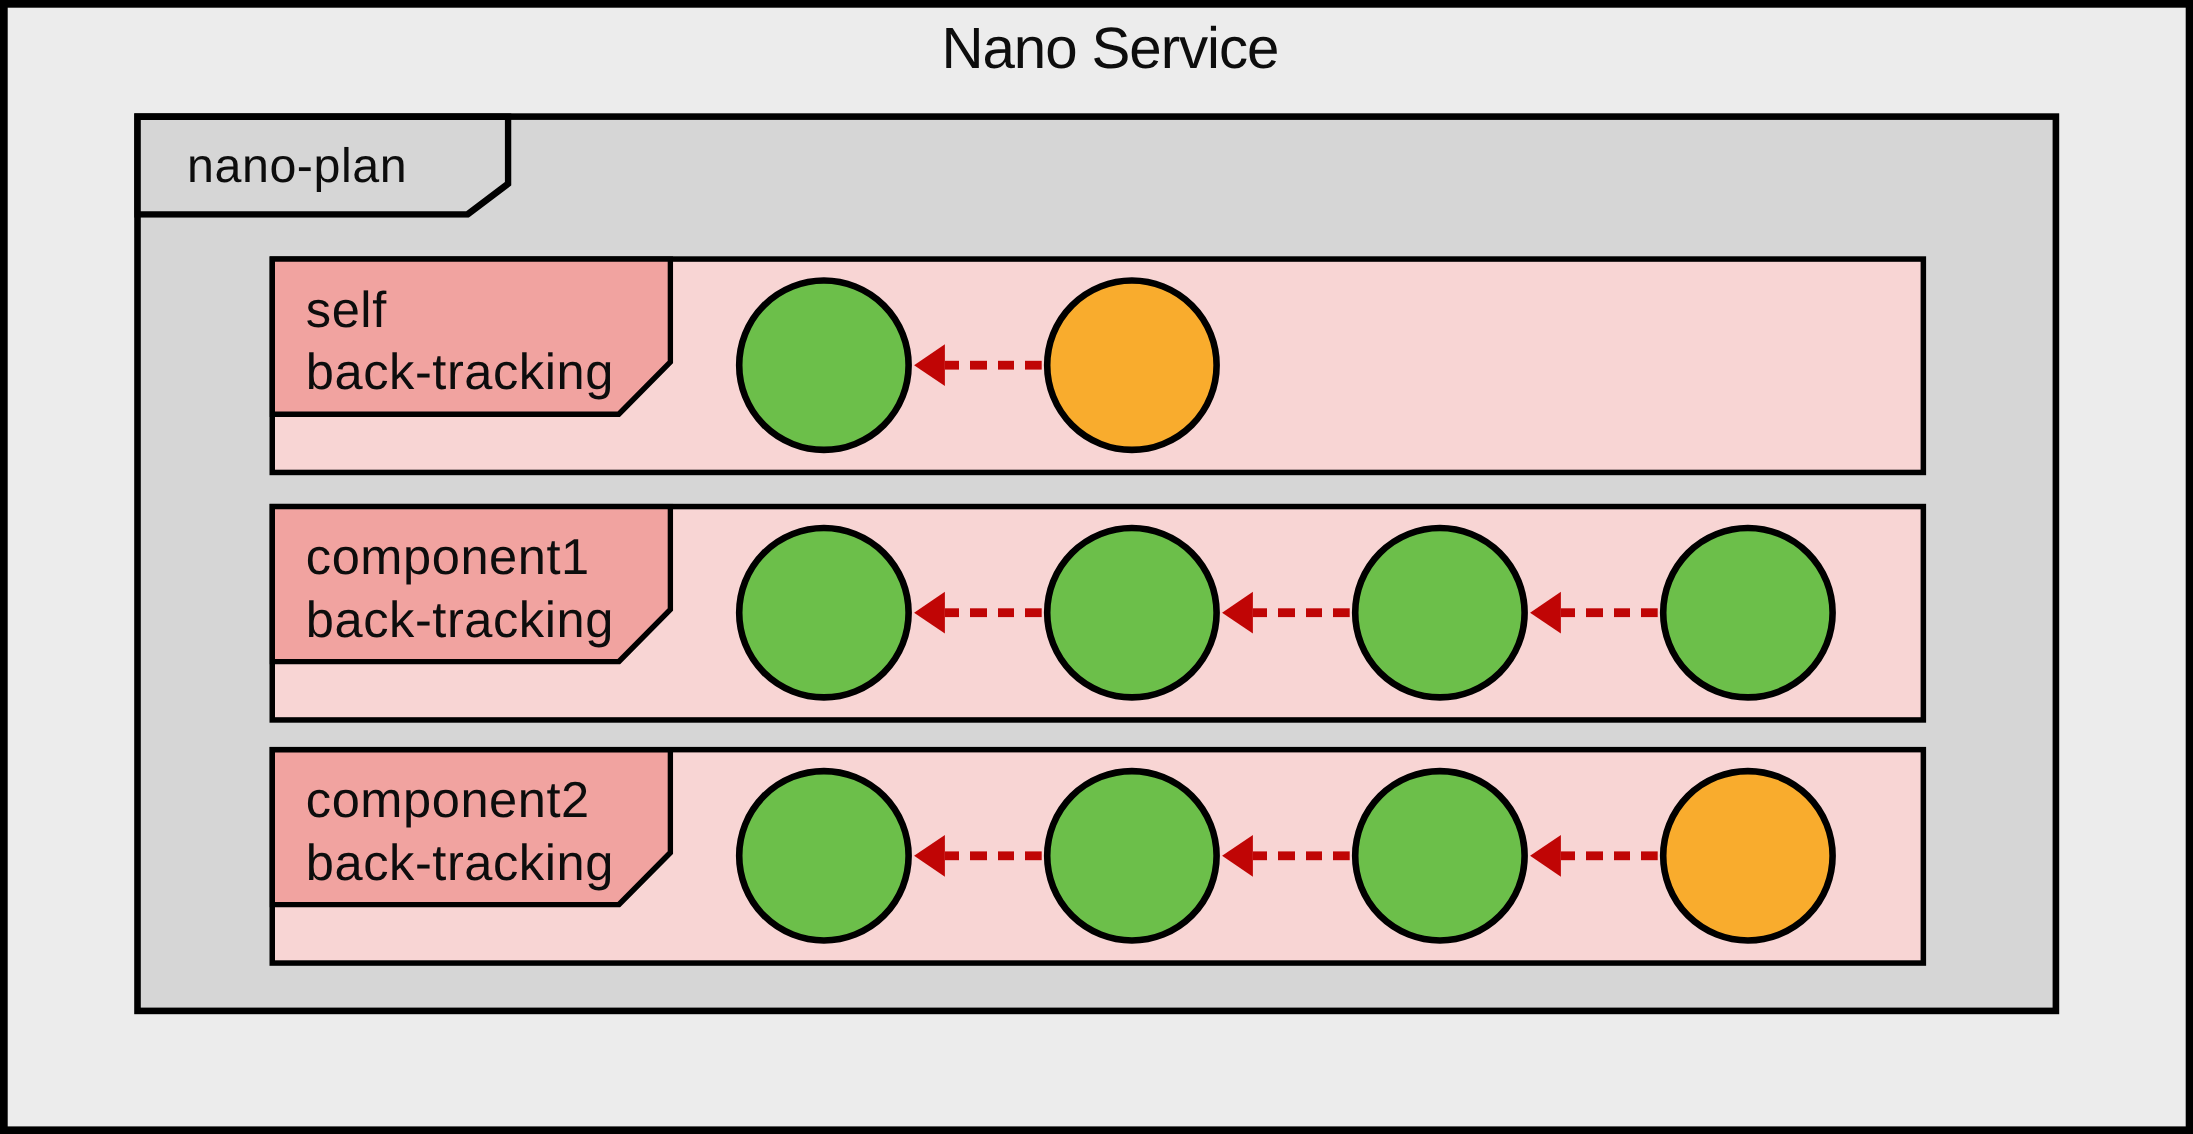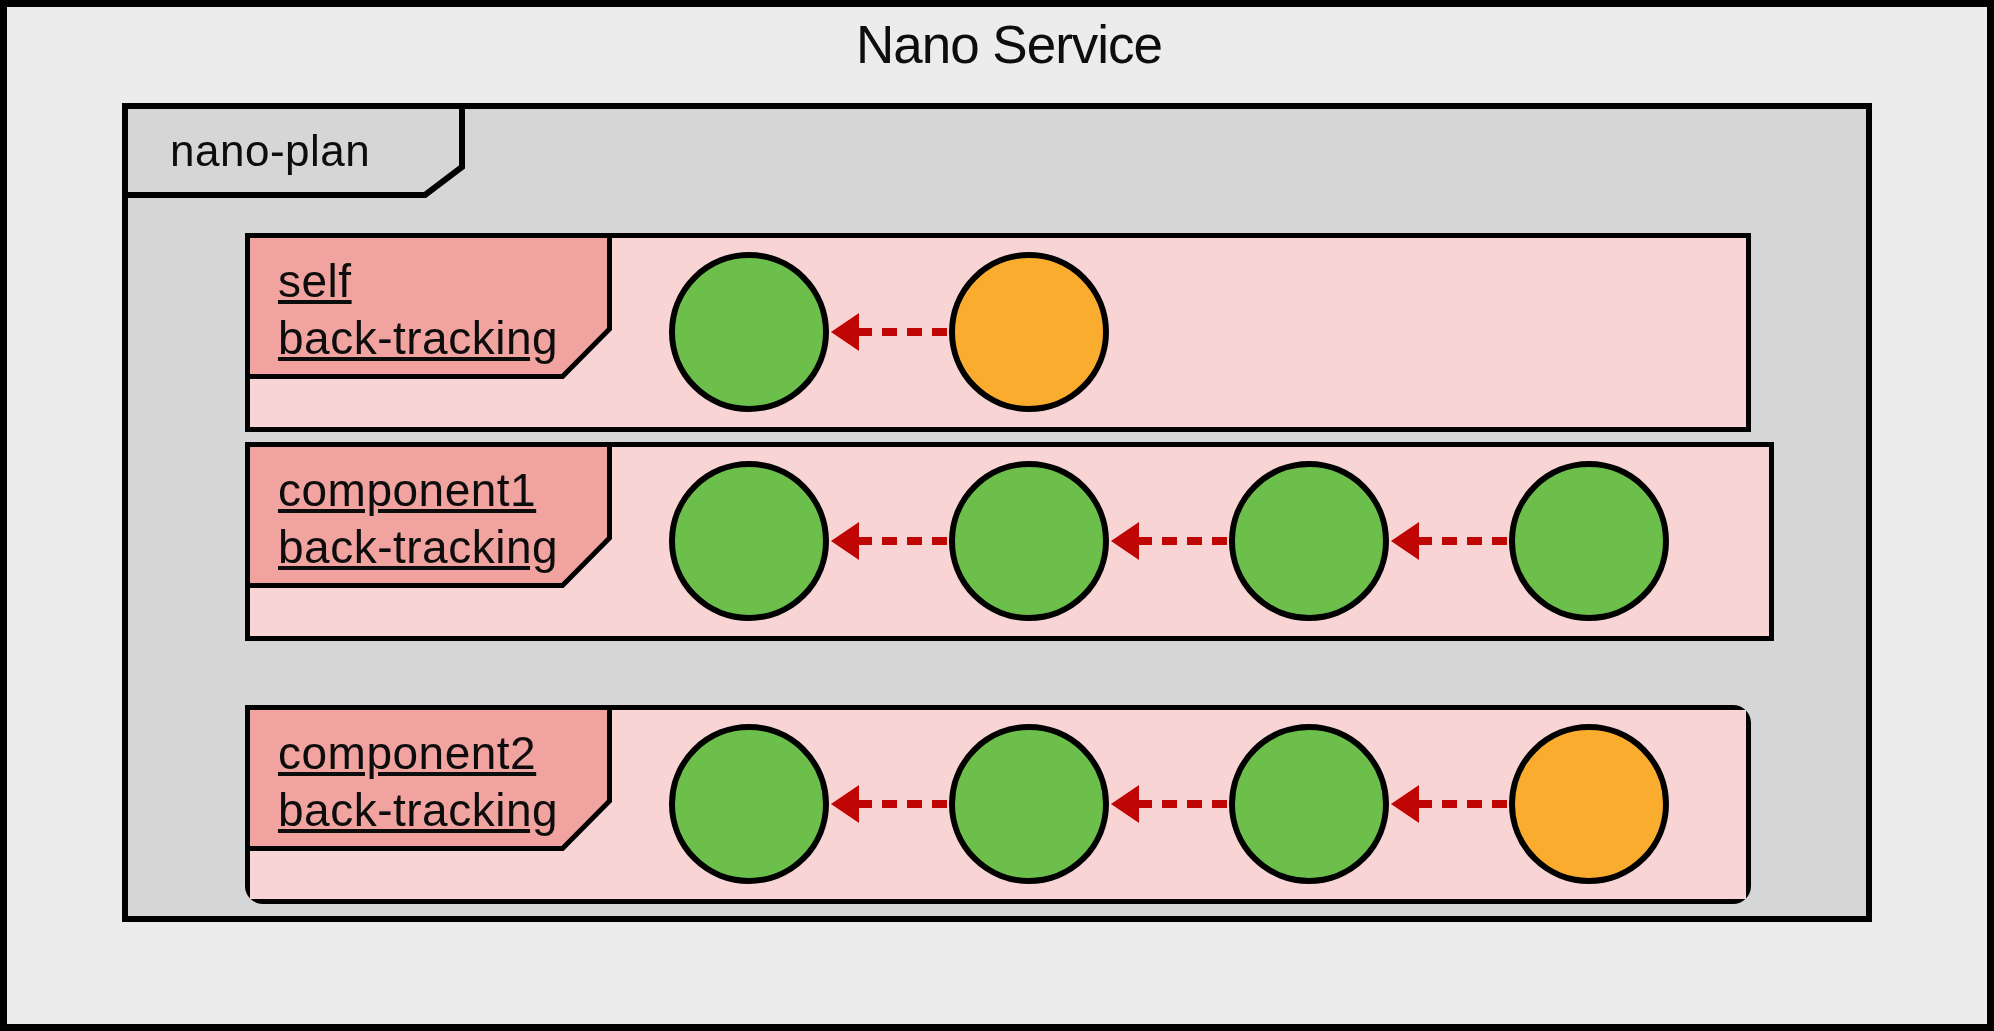--- a/index.html
+++ b/index.html
@@ -69,31 +69,30 @@
     width: 1506px;
     height: 199px;
     background: var(--border, #000);
   }
   .lane-fill {
     position: absolute;
     inset: 5px;
     background: var(--lane-bg, #f8d5d4);
   }
   #lane-0 { top: 233px; }
-  #lane-1 { top: 442px; padding-left: 23px; }
-  #lane-2 { top: 705px; border-radius: 18px; }
+  #lane-1 { top: 458px; }
+  #lane-2 { top: 679px; }
   .lane-label-shape { position: absolute; left: 0; top: 0; }
   .lane-label-text {
     position: absolute;
     left: 33px;
     top: 20px;
     font-size: 46px;
     line-height: 57px;
     letter-spacing: 0.5px;
-    text-decoration: underline;
   }
   
   .node {
     position: absolute;
     width: 160px;
     height: 160px;
     box-sizing: border-box;
     border: 6px solid var(--border, #000);
     border-radius: 50%;
   }

